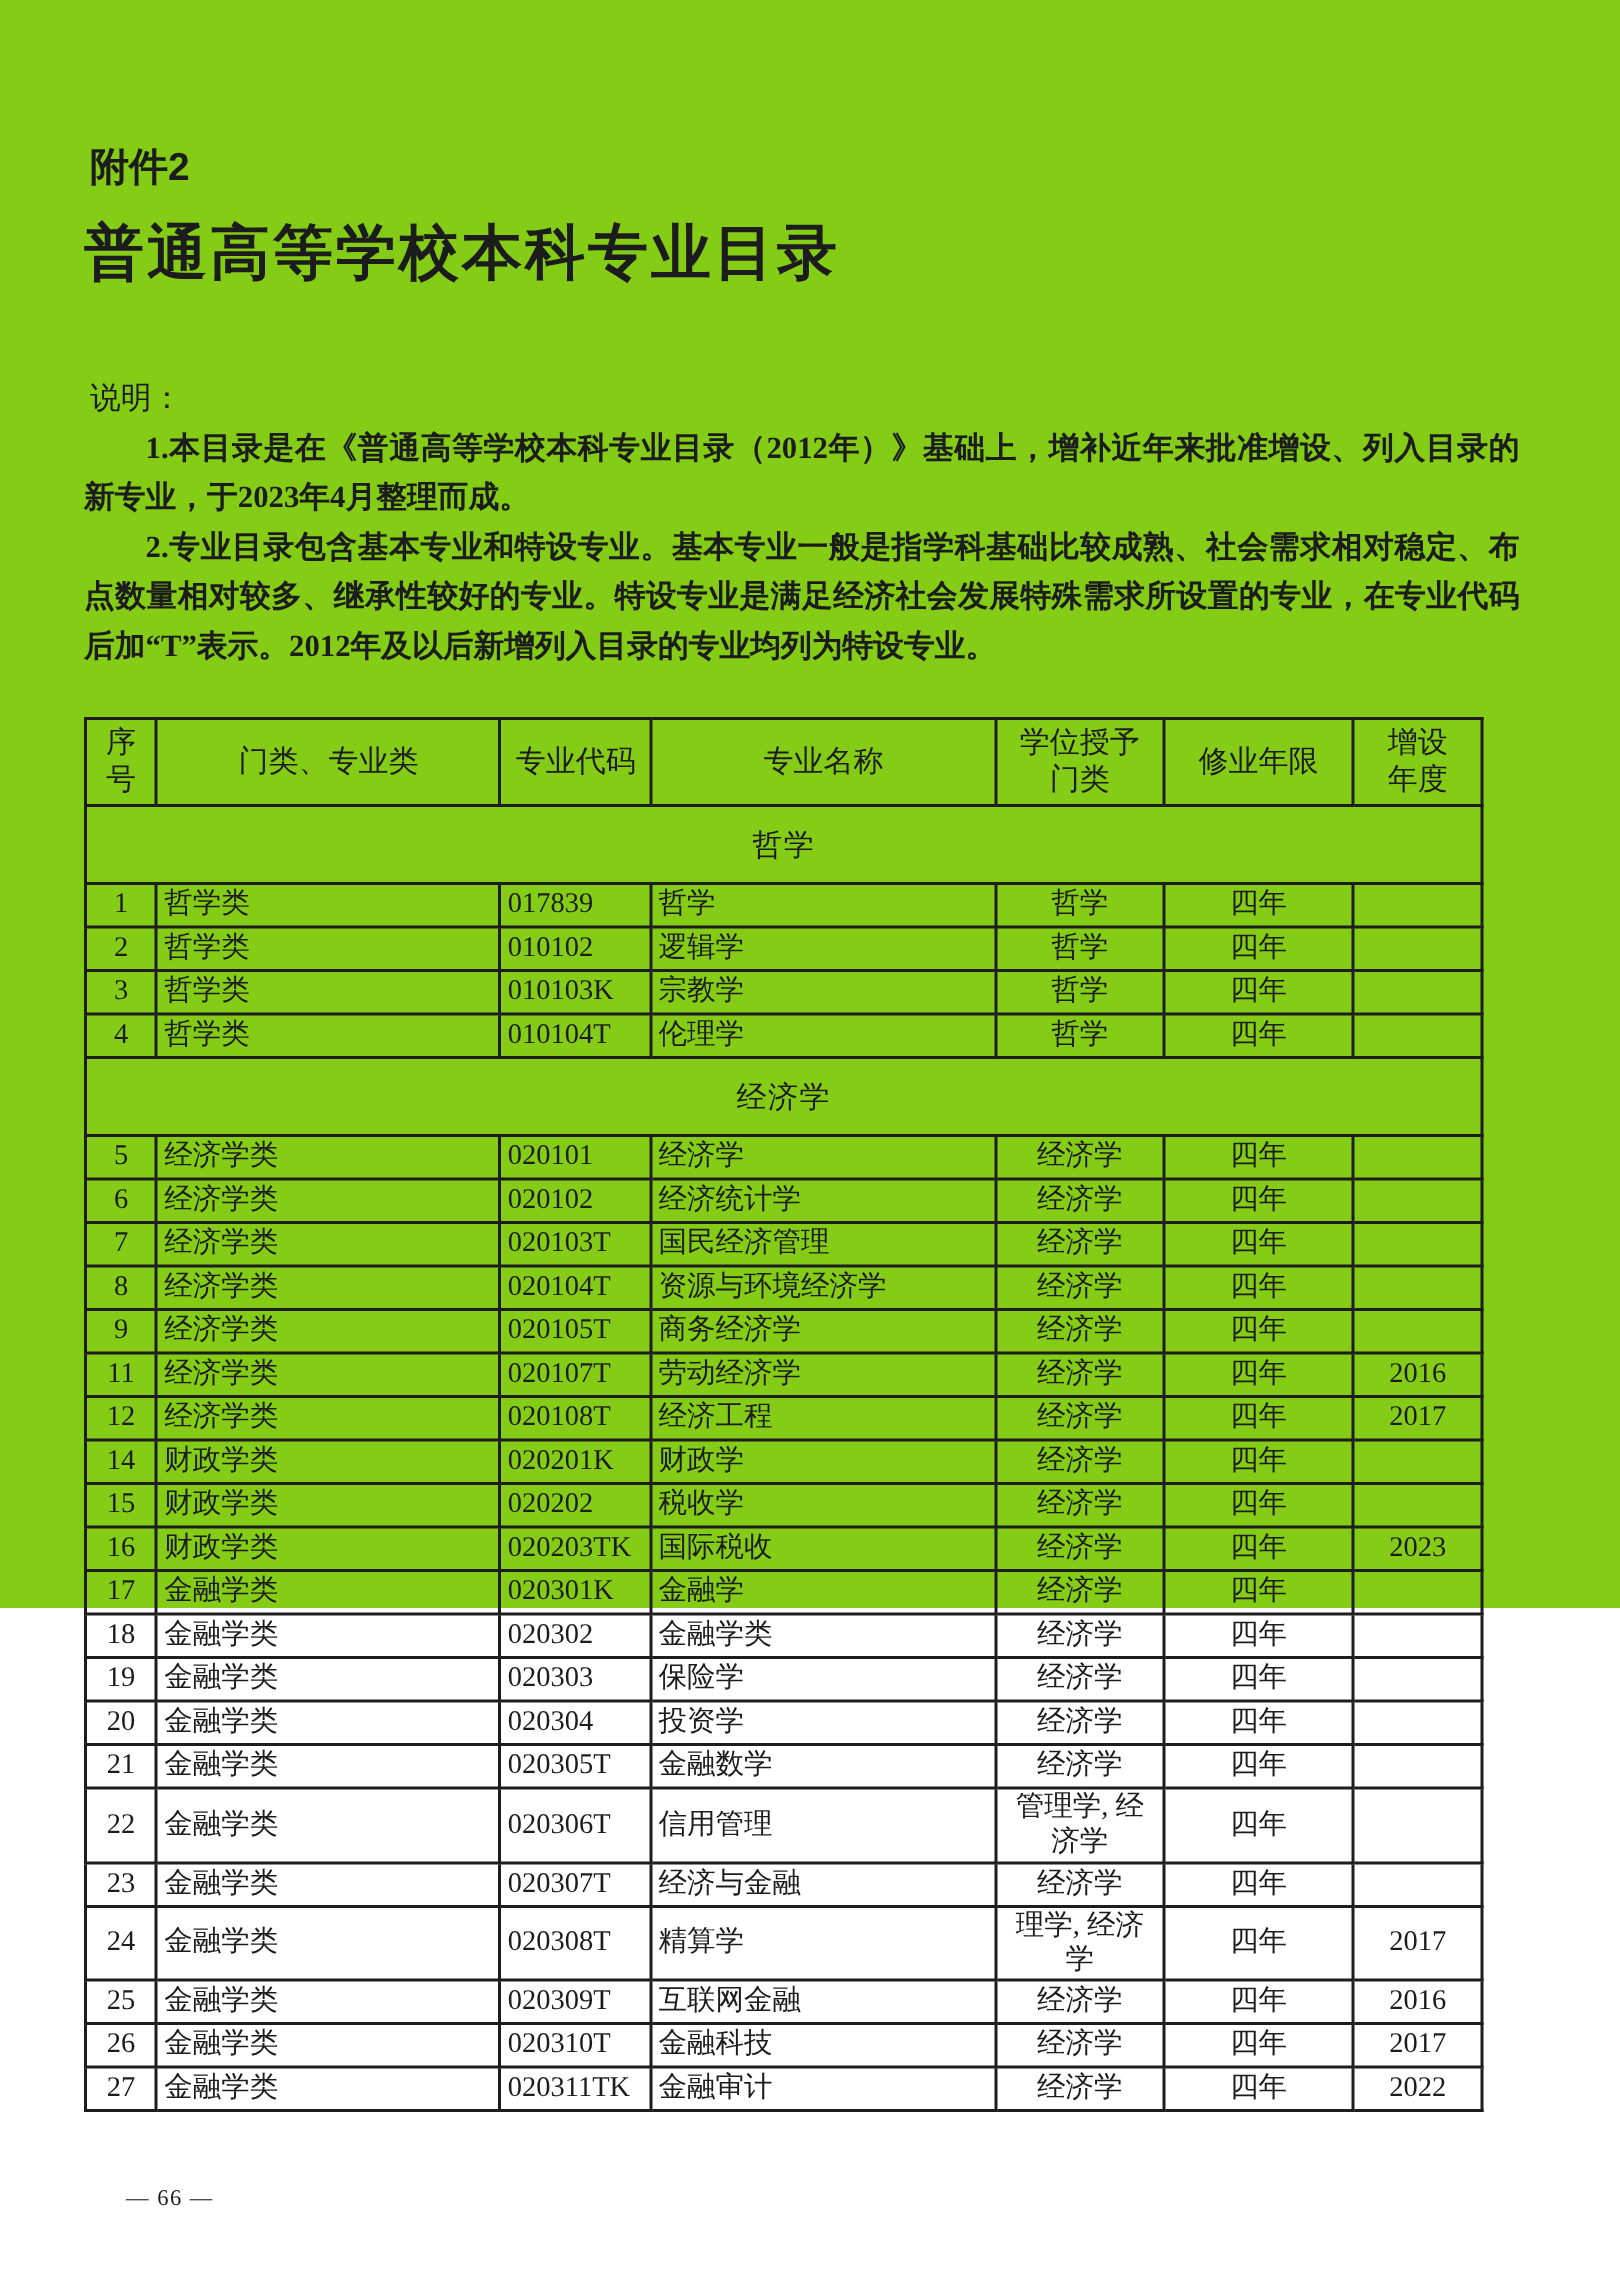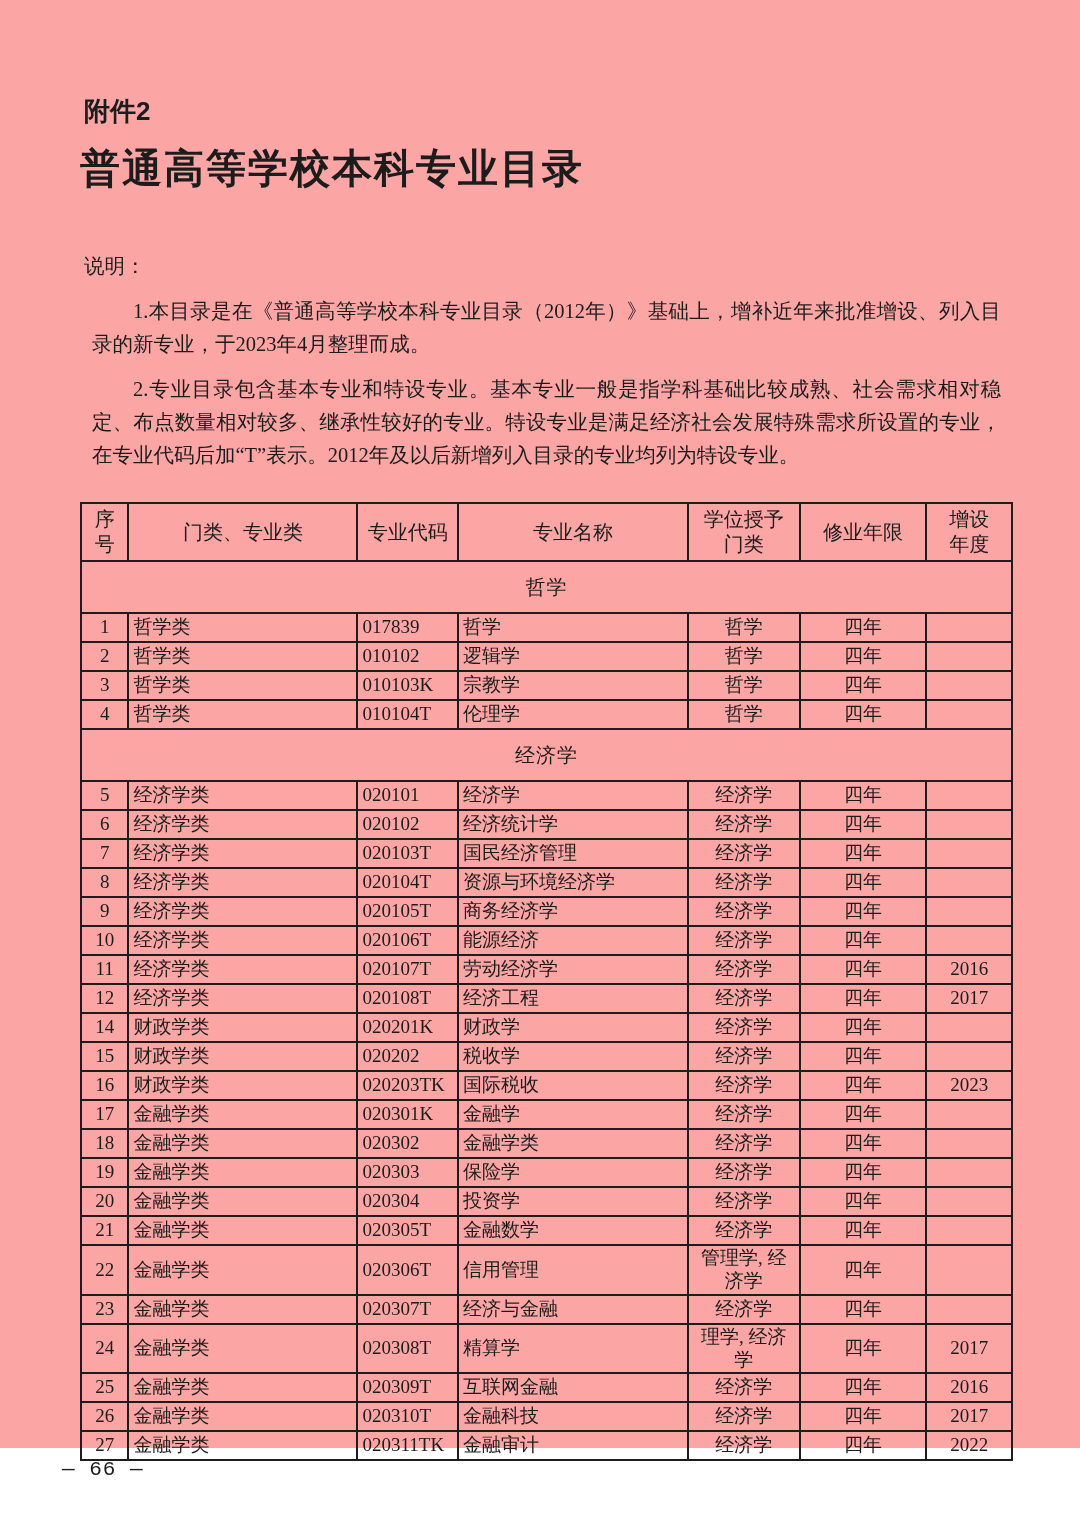--- a/index.html
+++ b/index.html
@@ -11,24 +11,24 @@
     width: 1080px;
     height: 1528px;
     position: relative;
     font-family: "Liberation Serif", "DejaVu Serif", serif;
     color: #1c1c1c;
   }
   .page {
     position: absolute;
     top: 0; left: 0;
     width: 1080px;
-    height: 1448px;
+    height: 1072px;
     box-sizing: border-box;
-    padding: 96px 67px 0 80px;
-    background: #fca5a5;
+    padding: 96px 67px 0 56px;
+    background: #84cc16;
   }
   .attachment-label {
     font-family: "Liberation Sans", "DejaVu Sans", sans-serif;
     font-weight: 700;
     font-size: 26px;
     line-height: 1.2;
     margin: 0 0 14px 4px;
   }
   .doc-title {
     font-weight: 700;
@@ -38,23 +38,24 @@
   }
   .notes {
     margin-top: 54px;
     font-size: 20.5px;
     line-height: 33px;
   }
   .notes-heading {
     margin: 0 0 0 4px;
   }
   .note-para {
-    margin: 12px;
+    margin: 0;
     text-indent: 2em;
     text-align: justify;
+    font-weight: bold;
   }
   table.catalog {
     margin-top: 30px;
     border-collapse: collapse;
     table-layout: fixed;
     width: 933px;
     font-size: 19px;
   }
   table.catalog th,
   table.catalog td {
@@ -83,25 +84,24 @@
   }
   td.col-no, td.col-degree, td.col-years, td.col-added {
     text-align: center;
   }
   td.col-category, td.col-code, td.col-name {
     text-align: left;
     padding-left: 8px;
   }
   .page-number {
     position: absolute;
-    left: 62px;
+    left: 84px;
     top: 1458px;
-    font-size: 21px;
+    font-size: 15px;
     letter-spacing: 1px;
-    font-family: Liberation Mono, monospace;
   }
 </style>
 </head>
 <body>
 
 <div class="page">
 
   <p class="attachment-label">附件2</p>
 
   <h1 class="doc-title">普通高等学校本科专业目录</h1>
@@ -217,29 +217,20 @@
         <tr class="data-row">
           <td class="col-no">9</td>
           <td class="col-category">经济学类</td>
           <td class="col-code">020105T</td>
           <td class="col-name">商务经济学</td>
           <td class="col-degree">经济学</td>
           <td class="col-years">四年</td>
           <td class="col-added"></td>
         </tr>
         <tr class="data-row">
-          <td class="col-no">10</td>
-          <td class="col-category">经济学类</td>
-          <td class="col-code">020106T</td>
-          <td class="col-name">能源经济</td>
-          <td class="col-degree">经济学</td>
-          <td class="col-years">四年</td>
-          <td class="col-added"></td>
-        </tr>
-        <tr class="data-row">
           <td class="col-no">11</td>
           <td class="col-category">经济学类</td>
           <td class="col-code">020107T</td>
           <td class="col-name">劳动经济学</td>
           <td class="col-degree">经济学</td>
           <td class="col-years">四年</td>
           <td class="col-added">2016</td>
         </tr>
         <tr class="data-row">
           <td class="col-no">12</td>

